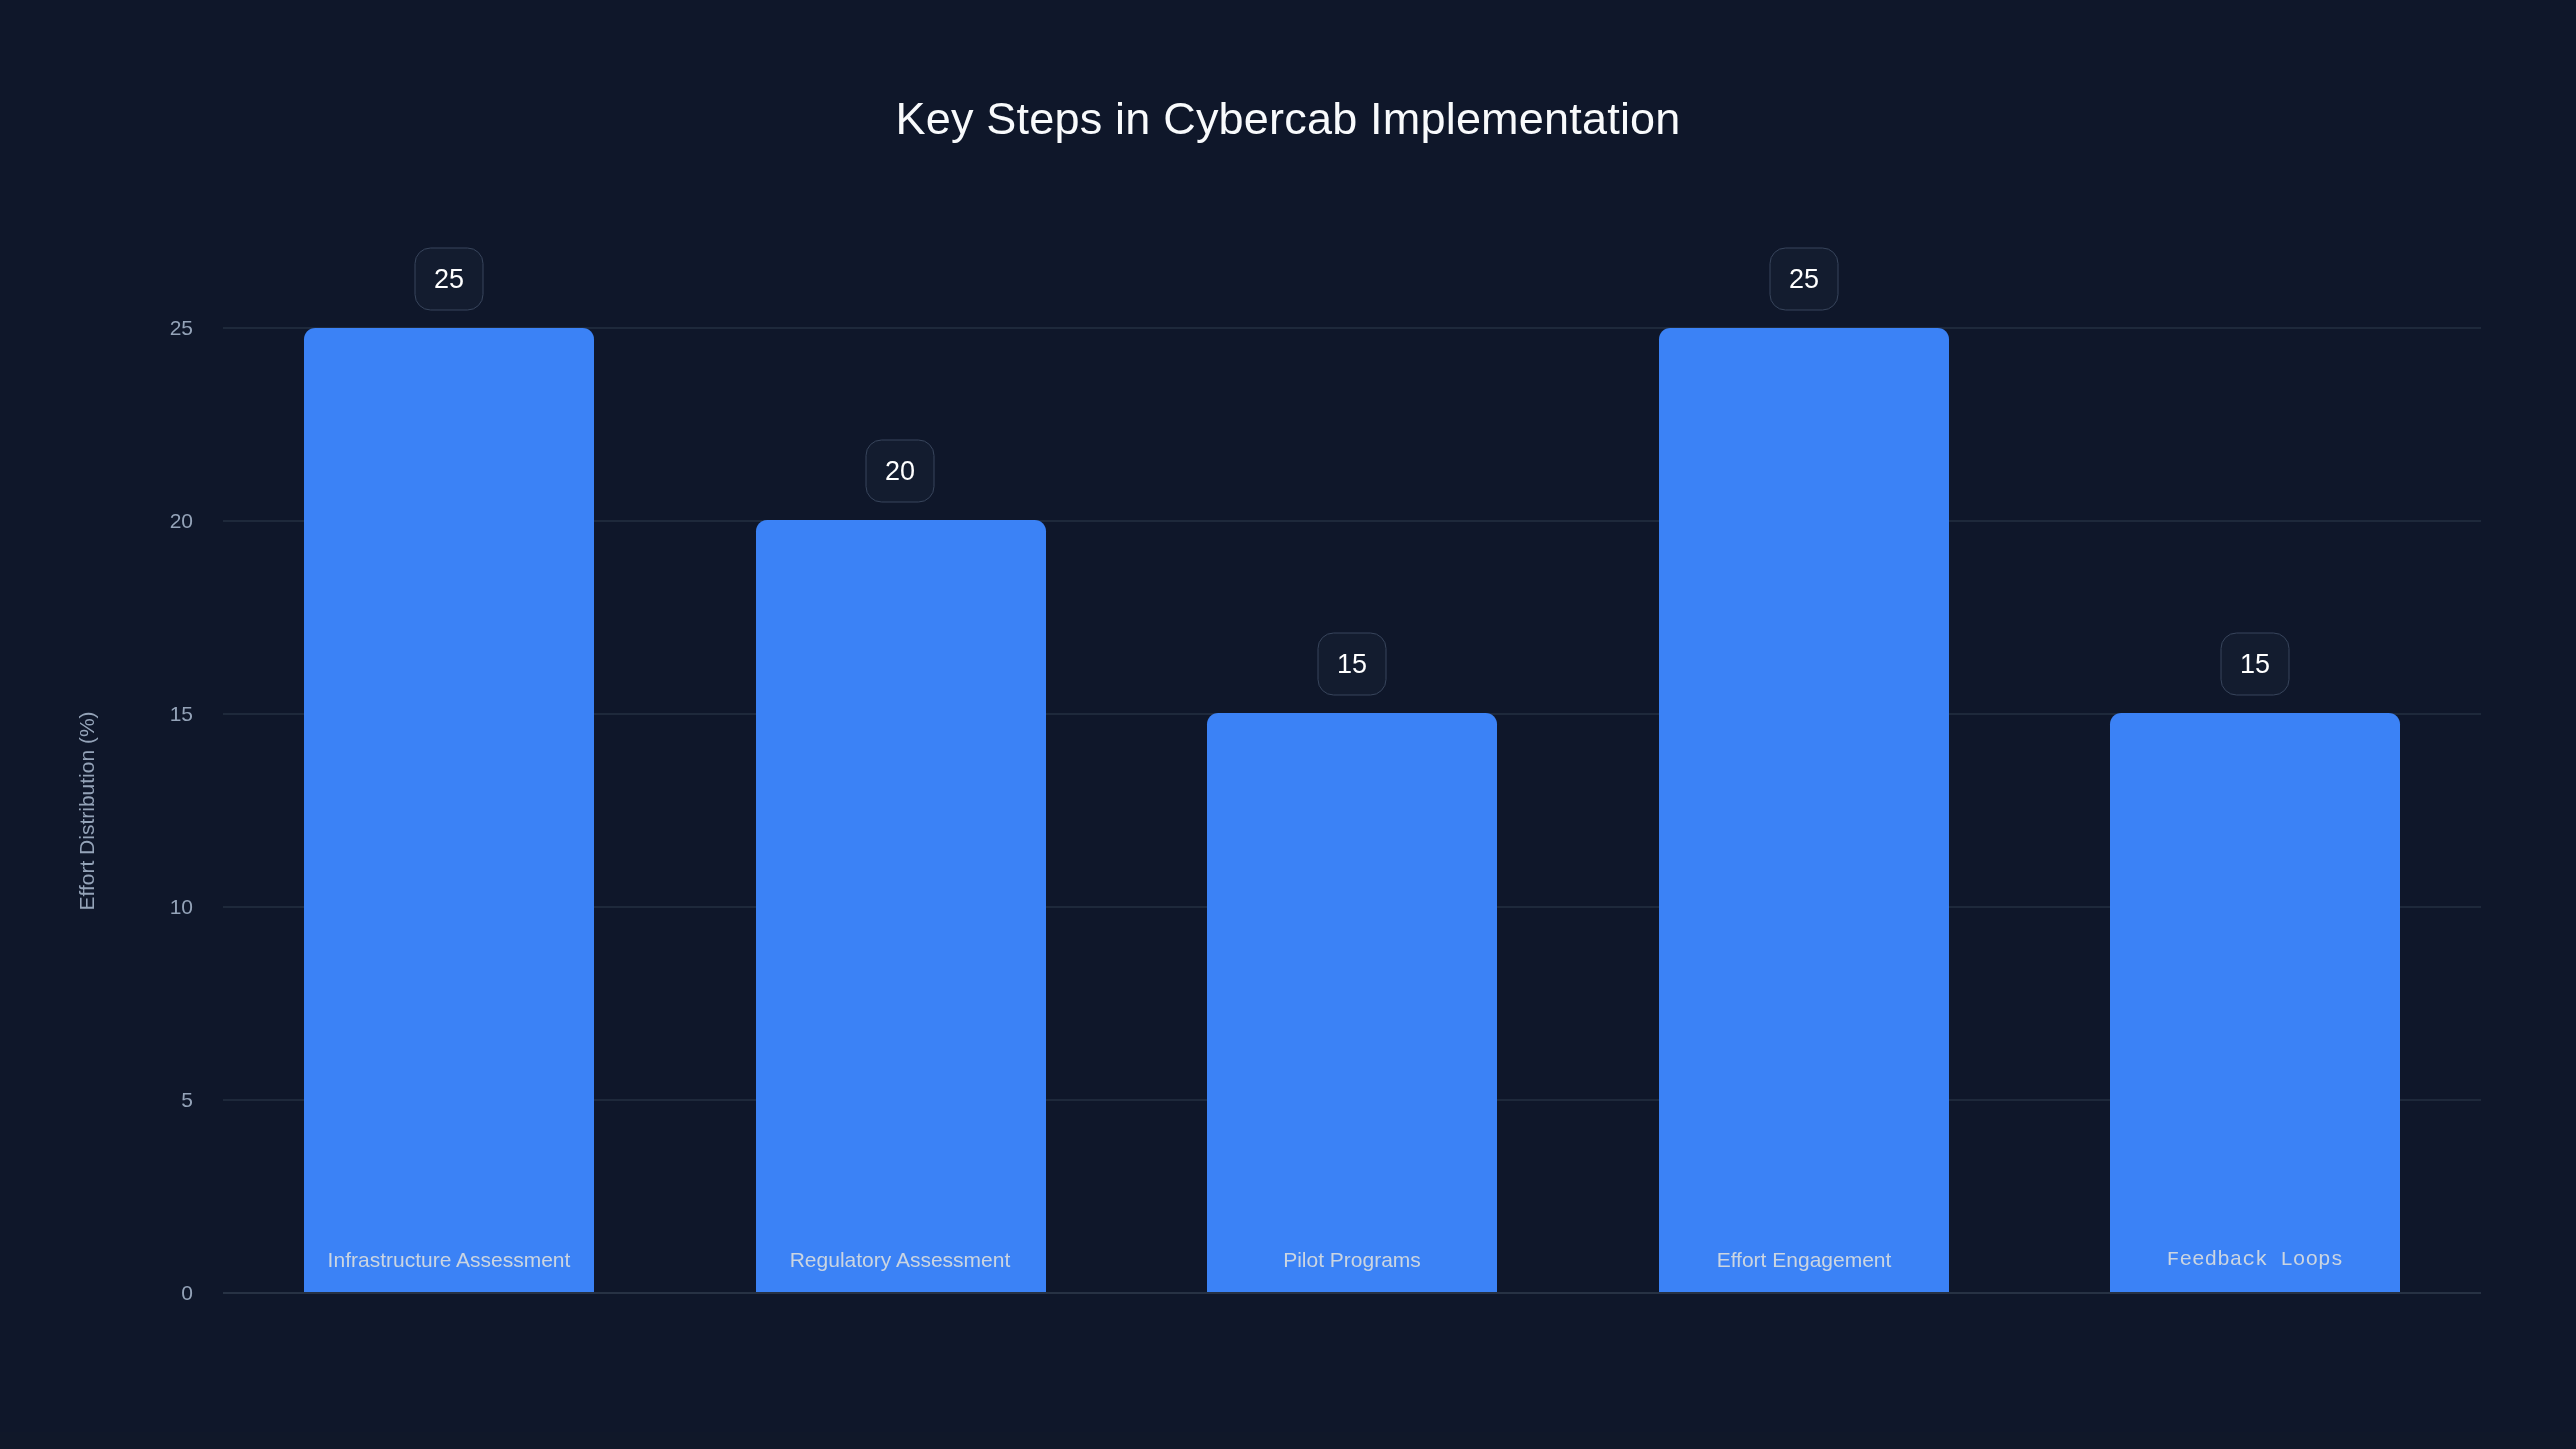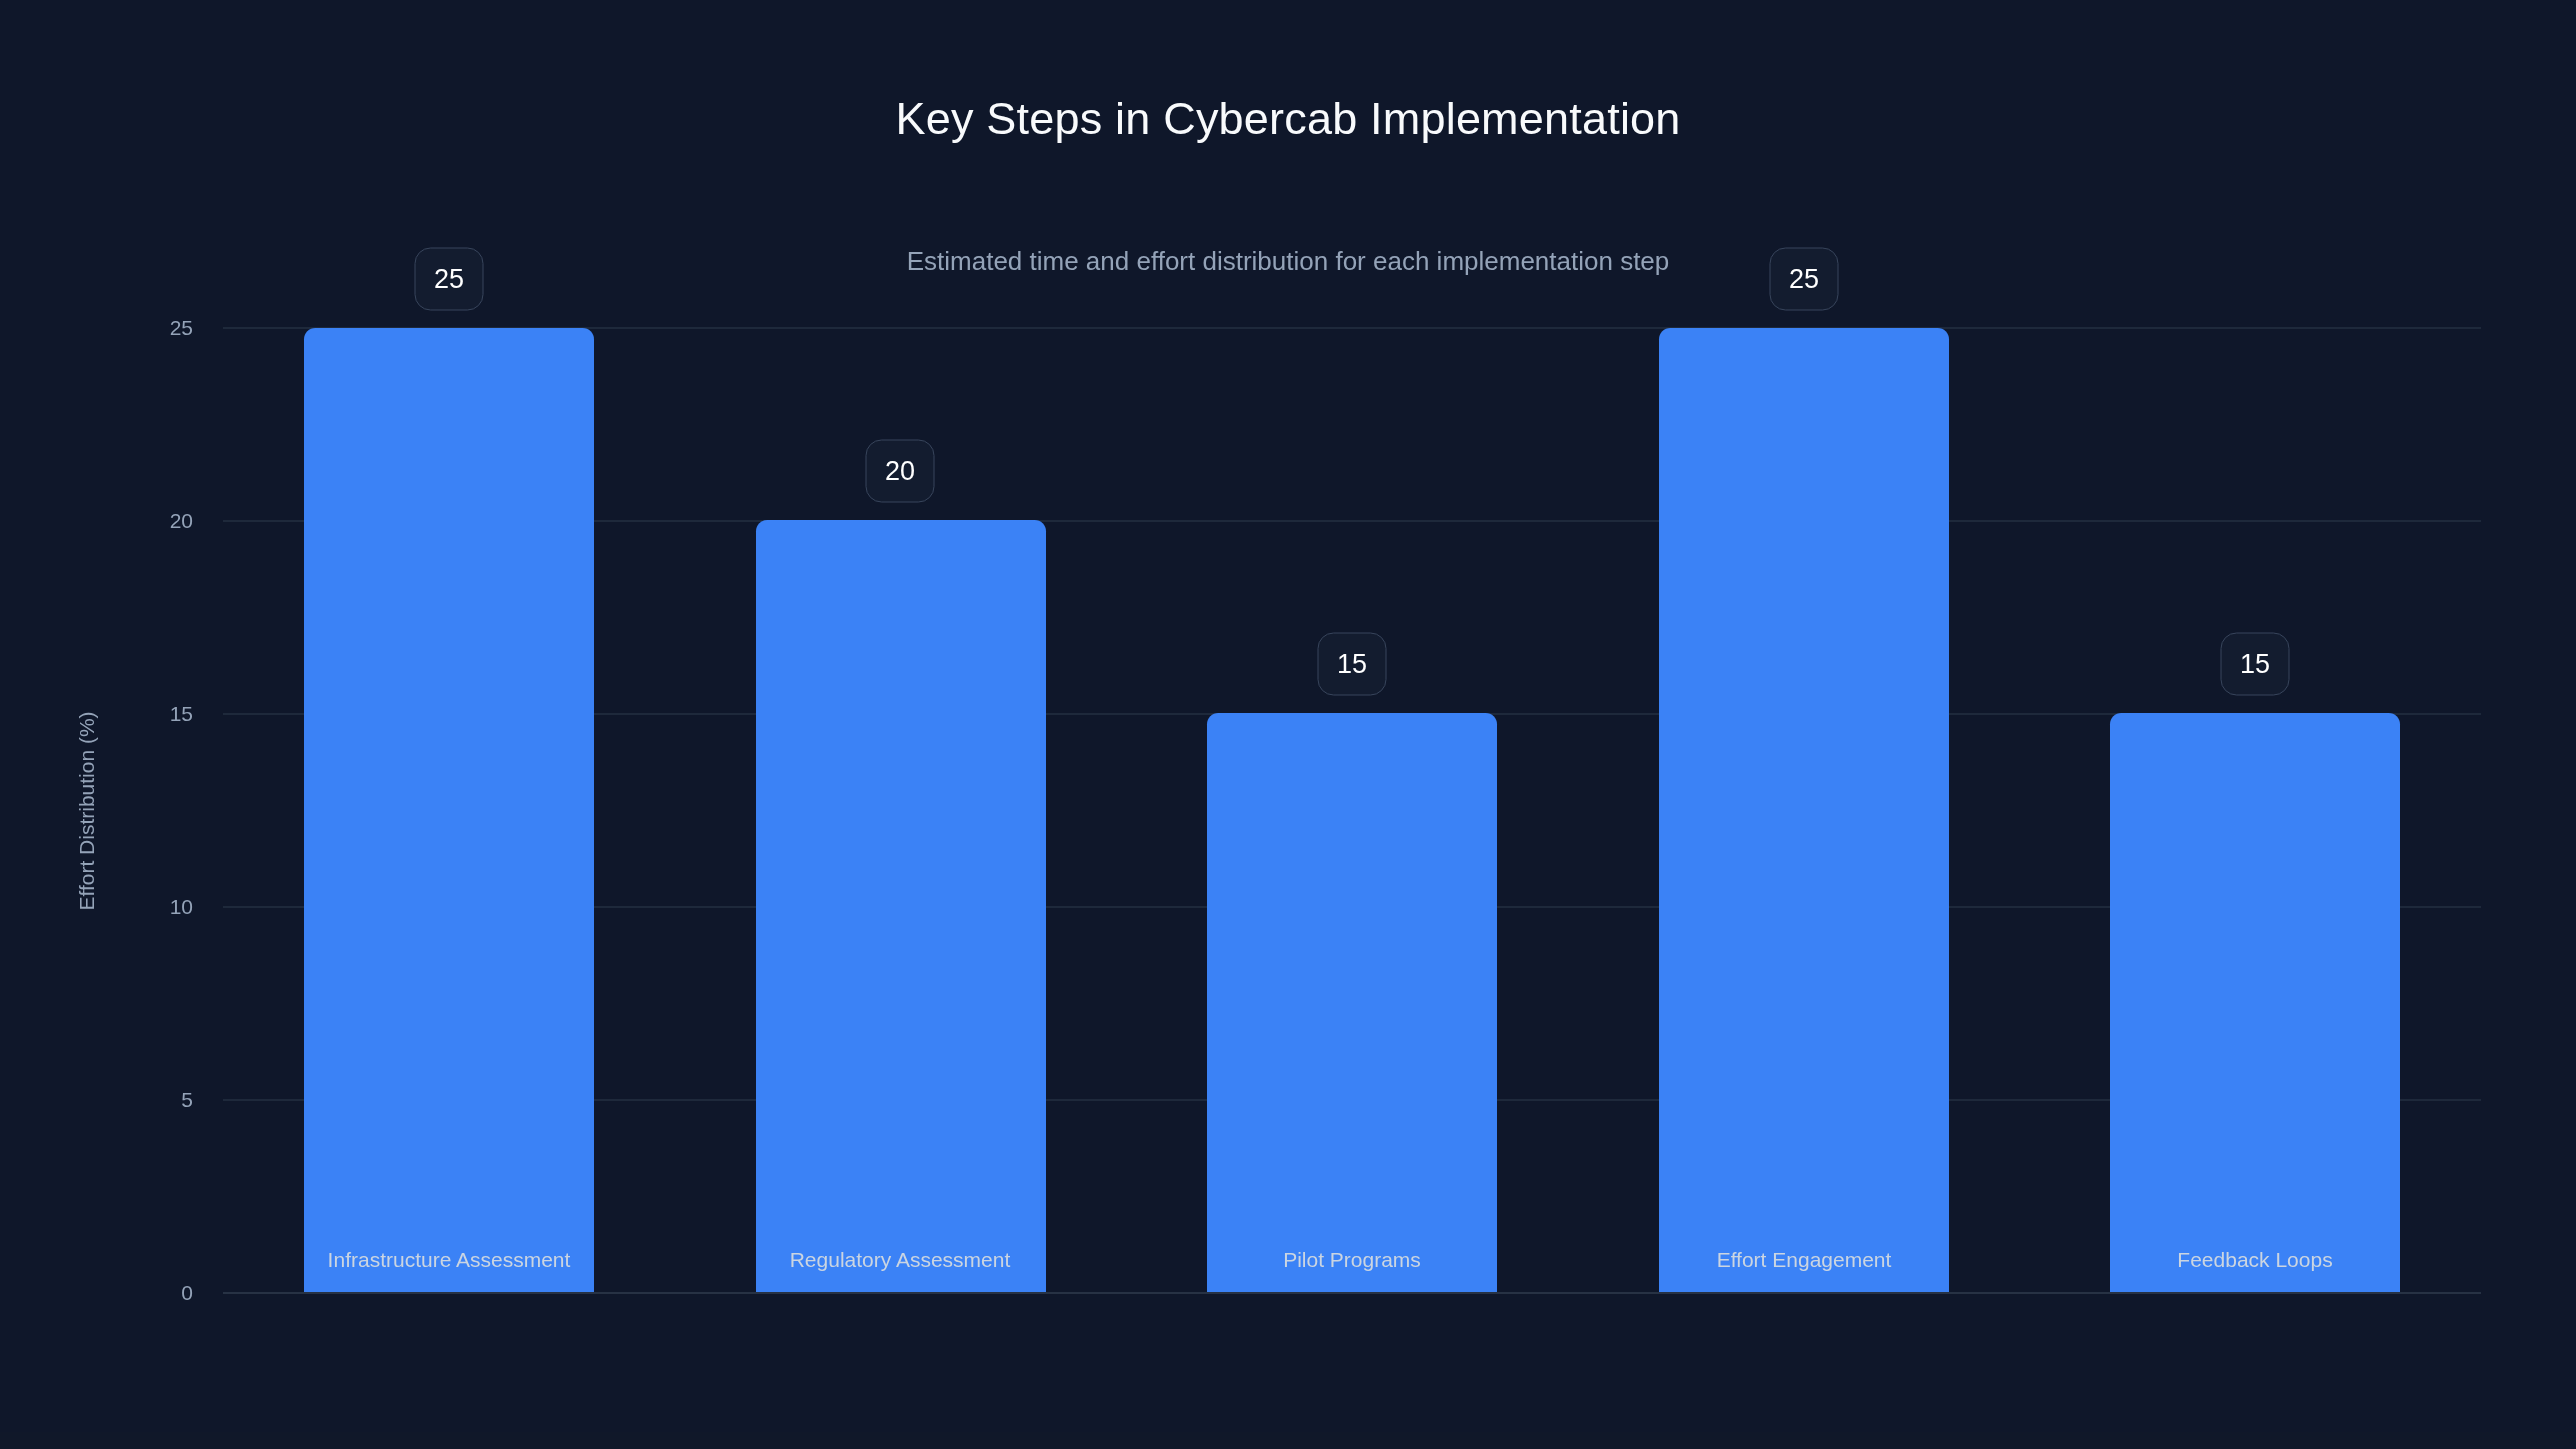--- a/index.html
+++ b/index.html
@@ -139,21 +139,20 @@
     background: #101829;
   }
 </style>
 </head>
 <body>
 
 <div id="chart-root">
 
   <div id="chart-title">Key Steps in Cybercab Implementation</div>
 
-  <div id="chart-subtitle">Estimated time and effort distribution for each implementation step</div>
 
   <div id="y-axis-title">Effort Distribution (%)</div>
 
   <div id="y-axis-ticks">
       <div class="ytick" style="top: 1293px;">0</div>
       <div class="ytick" style="top: 1100px;">5</div>
       <div class="ytick" style="top: 907px;">10</div>
       <div class="ytick" style="top: 714px;">15</div>
       <div class="ytick" style="top: 521px;">20</div>
       <div class="ytick" style="top: 328px;">25</div>
@@ -182,18 +181,18 @@
       <div class="value-badge" style="left: 900px; top: 471px;">20</div>
       <div class="value-badge" style="left: 1352px; top: 664px;">15</div>
       <div class="value-badge" style="left: 1804px; top: 279px;">25</div>
       <div class="value-badge" style="left: 2255px; top: 664px;">15</div>
     </div>
   <div id="x-labels">
       <div class="x-label" style="left: 449px;">Infrastructure Assessment</div>
       <div class="x-label" style="left: 900px;">Regulatory Assessment</div>
       <div class="x-label" style="left: 1352px;">Pilot Programs</div>
       <div class="x-label" style="left: 1804px;">Effort Engagement</div>
-      <div class="x-label" style="left: 2255px;">Feedback Loops</div>
+      <div class="x-label" style="left: 2255px; font-family: Liberation Mono, monospace;">Feedback Loops</div>
     </div>
 
   <div id="canvas-bottom-edge"></div>
 </div>
 
 
 </body></html>

